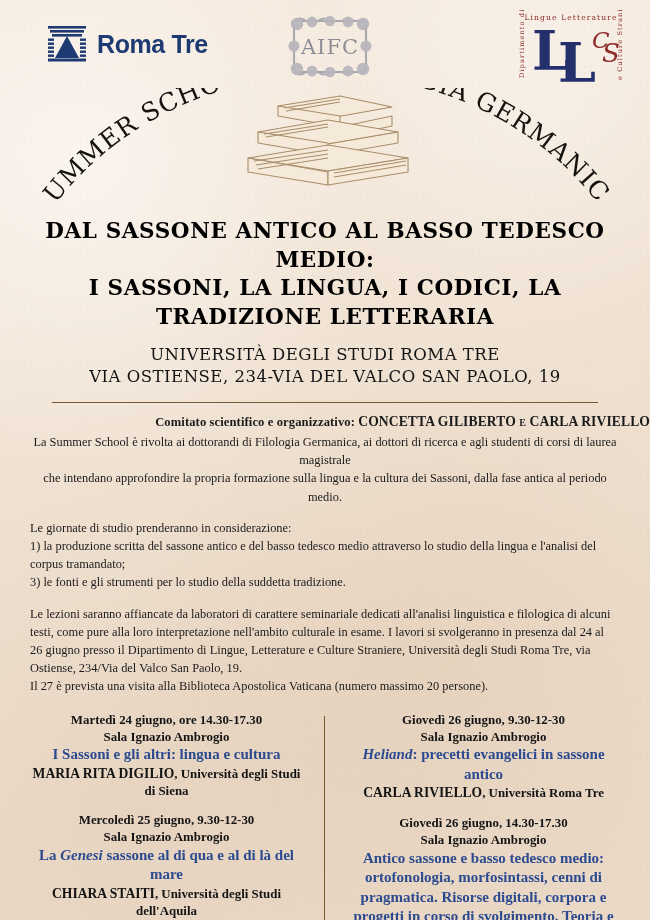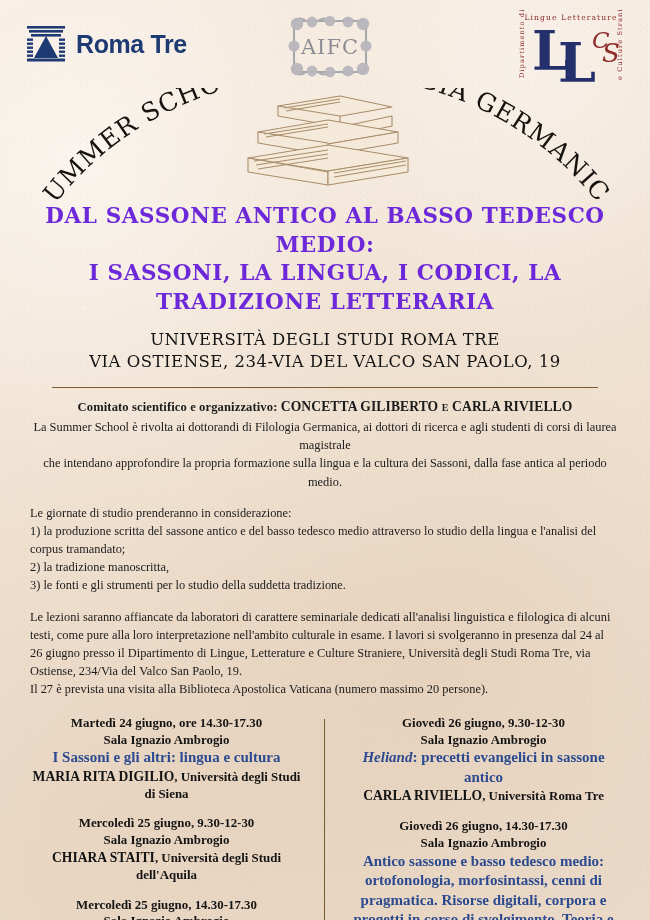--- a/index.html
+++ b/index.html
@@ -38,21 +38,21 @@
   }
 
   .page { position: relative; width: 650px; height: 920px; z-index: 2; }
 
   
   .logos {
     position: relative;
     height: 92px;
   }
   .logo-romatre {
-    position: absolute; left: 25px; top: 24px;
+    position: absolute; left: 46px; top: 24px;
     display: flex; align-items: center; gap: 9px;
   }
   .rt-mark { width: 42px; height: 40px; display: block; }
   .rt-text {
     font-family: "Liberation Sans", sans-serif;
     font-weight: bold; font-size: 25px; color: #1d3a72;
     letter-spacing: -0.4px;
   }
   .logo-aifc { position: absolute; left: 281px; top: 10px; width: 98px; height: 74px; }
   .logo-llcs { position: absolute; left: 510px; top: 8px; width: 122px; height: 80px; }
@@ -68,22 +68,22 @@
   }
 
   
   .main-title {
     text-align: center;
     font-family: "DejaVu Serif", serif;
     font-weight: bold;
     font-size: 21.5px;
     line-height: 1.33;
     letter-spacing: .6px;
-    color: #6d28d9;
-    margin-top: 6px;
+    color: #000000;
+    margin-top: 21px;
     padding: 0 14px;
   }
   .main-title .l2 { font-size: 21.5px; }
 
   
   .venue {
     text-align: center;
     font-family: "DejaVu Serif", serif;
     font-size: 16.5px;
     line-height: 1.34;
@@ -93,21 +93,21 @@
   }
 
   .rule {
     height: 0;
     border-top: 1.4px solid #7a5a34;
     margin: 13px 52px 0 52px;
   }
 
   
   .committee {
-    text-align: center;
+    text-align: right;
     font-weight: bold;
     font-size: 12.6px;
     margin-top: 11px;
     letter-spacing: .1px;
   }
   .committee .sc { font-variant: small-caps; font-size: 13.6px; }
 
   .intro {
     text-align: center;
     font-size: 12.4px;
@@ -283,21 +283,20 @@
   </div>
 
   <div class="intro">
     <div>La Summer School è rivolta ai dottorandi di Filologia Germanica, ai dottori di ricerca e agli studenti di corsi di laurea magistrale</div>
     <div>che intendano approfondire la propria formazione sulla lingua e la cultura dei Sassoni, dalla fase antica al periodo medio.</div>
   </div>
 
   <div class="block">
     <p>Le giornate di studio prenderanno in considerazione:</p>
     <p>1) la produzione scritta del sassone antico e del basso tedesco medio attraverso lo studio della lingua e l'analisi del corpus tramandato;</p>
-    <p>2) la tradizione manoscritta,</p>
     <p>3) le fonti e gli strumenti per lo studio della suddetta tradizione.</p>
   </div>
 
   <div class="block">
     <p>Le lezioni saranno affiancate da laboratori di carattere seminariale dedicati all'analisi linguistica e filologica di alcuni testi, come pure alla loro interpretazione nell'ambito culturale in esame.  I lavori si svolgeranno in presenza dal 24 al 26 giugno presso il Dipartimento di Lingue, Letterature e Culture Straniere, Università degli Studi Roma Tre, via Ostiense, 234/Via del Valco San Paolo, 19.</p>
     <p>Il 27 è prevista una visita alla Biblioteca Apostolica Vaticana (numero massimo 20 persone).</p>
   </div>
 
   <div class="schedule">
     <div class="vdiv"></div>
@@ -307,20 +306,21 @@
       <div class="entry">
         <div class="when">Martedì 24 giugno, ore 14.30-17.30</div>
         <div class="room">Sala Ignazio Ambrogio</div>
         <div class="topic"><span>I Sassoni e gli altri: lingua e cultura</span><i></i><span></span></div>
         <div class="who"><span class="sc">MARIA RITA DIGILIO</span><span>, Università degli Studi di Siena</span></div>
       </div>
 
       <div class="entry">
         <div class="when">Mercoledì 25 giugno, 9.30-12-30</div>
         <div class="room">Sala Ignazio Ambrogio</div>
+        <div class="topic"><span>La </span><i>Genesi</i><span> sassone al di qua e al di là del mare</span></div>
         <div class="who"><span class="sc">CHIARA STAITI</span><span>, Università degli Studi dell'Aquila</span></div>
       </div>
 
       <div class="entry">
         <div class="when">Mercoledì 25 giugno, 14.30-17.30</div>
         <div class="room">Sala Ignazio Ambrogio</div>
 
       </div>
 
     </div>

